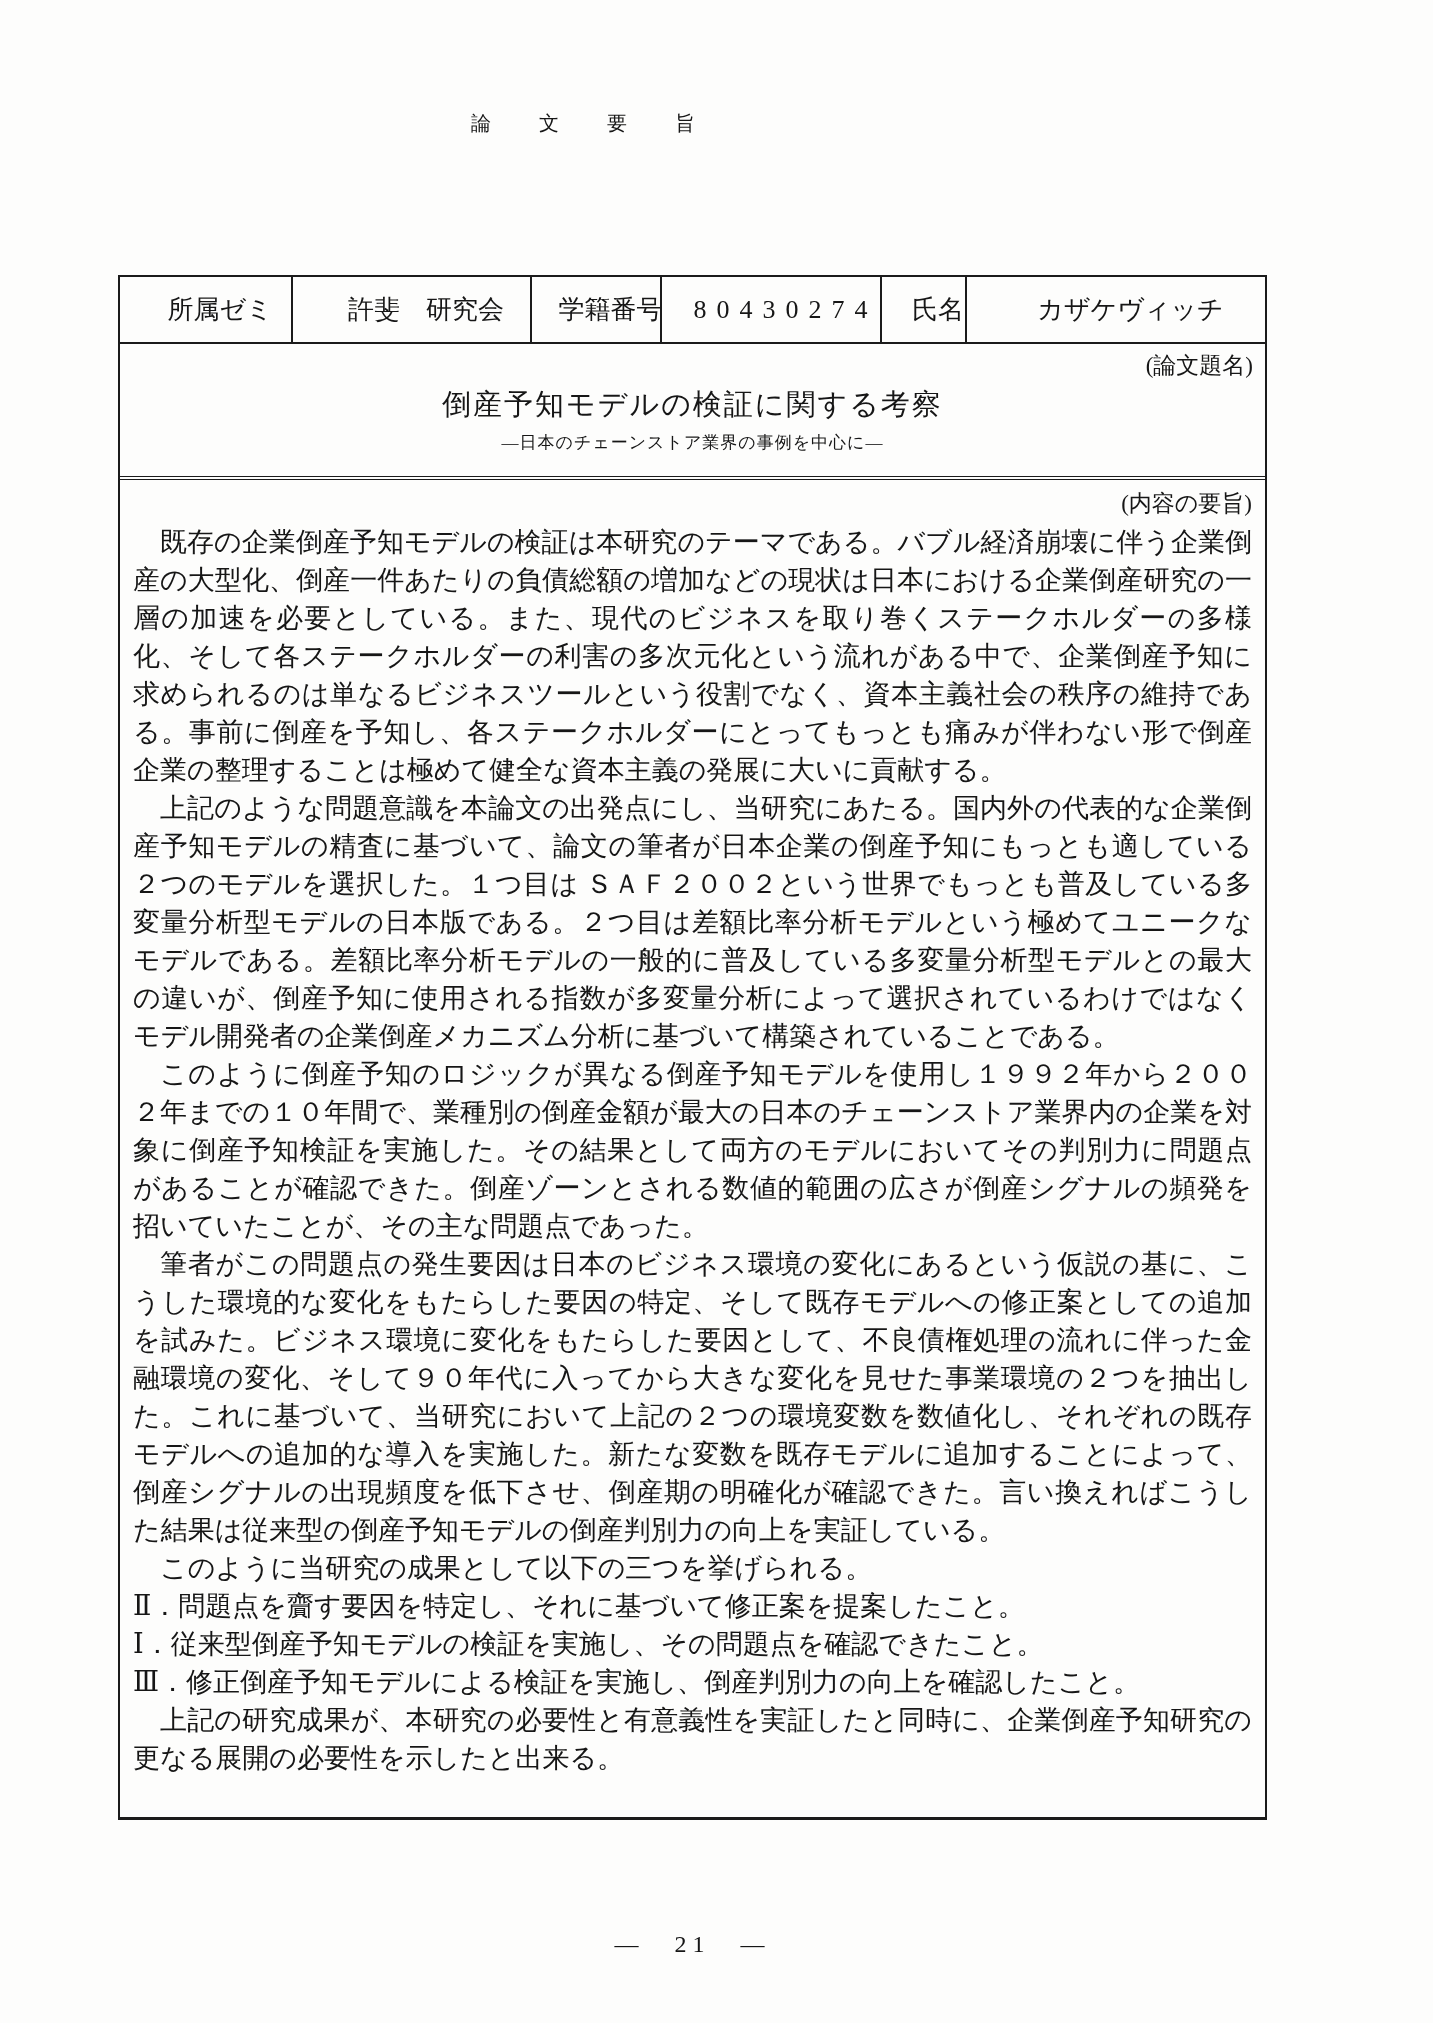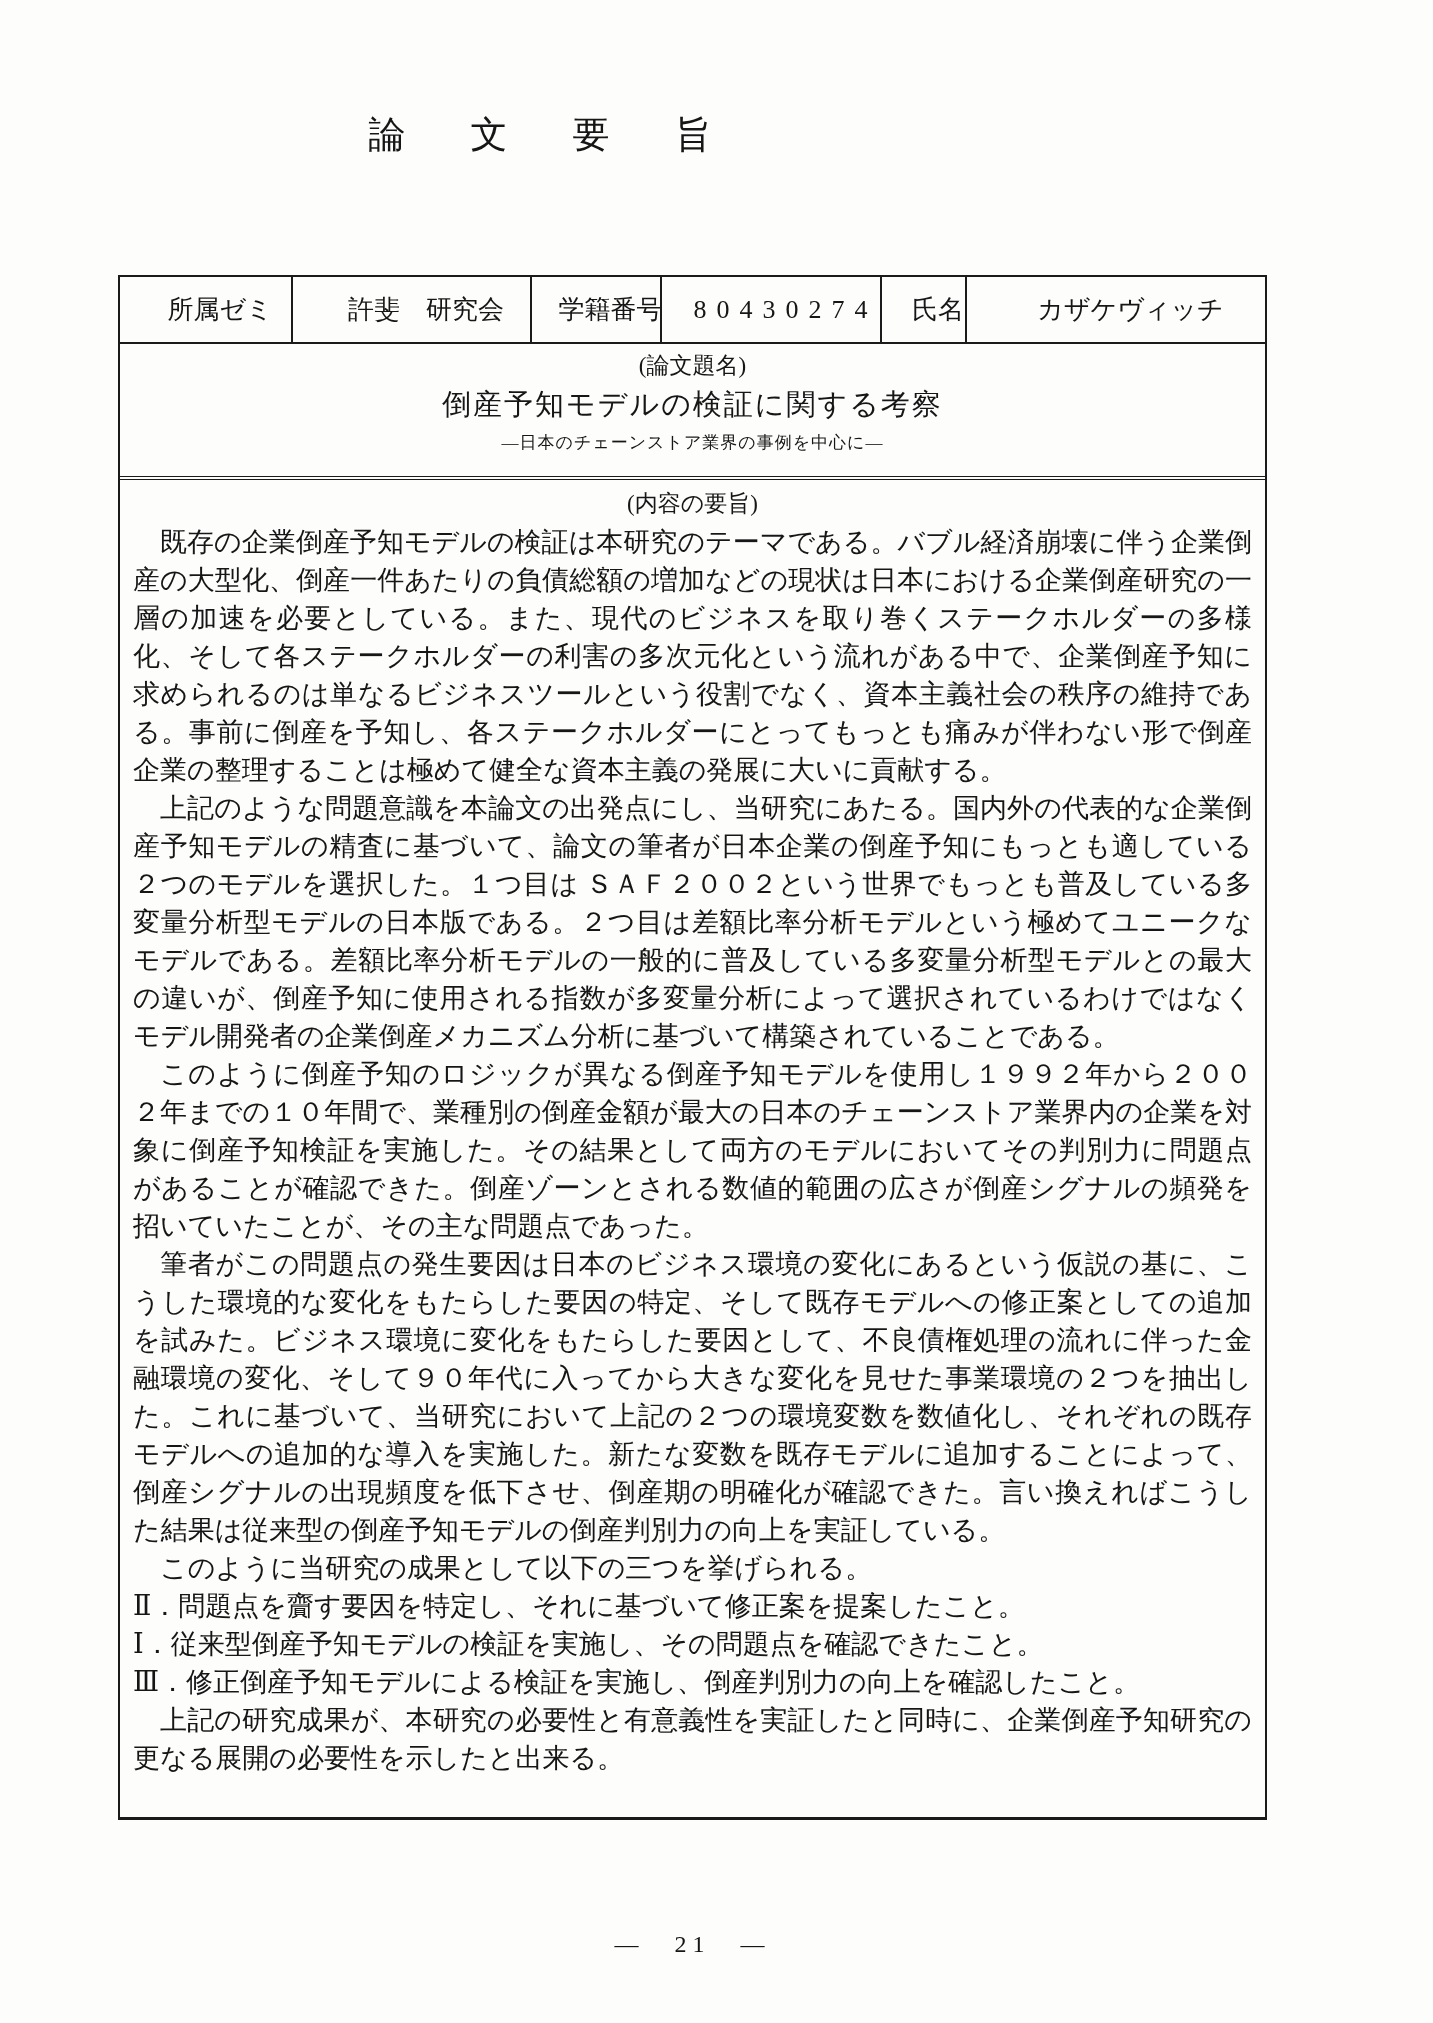--- a/index.html
+++ b/index.html
@@ -12,23 +12,23 @@
     height: 2023px;
     position: relative;
     background: #fdfdfc;
     font-family: "Liberation Serif", "DejaVu Serif", serif;
     color: #161616;
     -webkit-font-smoothing: antialiased;
   }
   .doc-title {
     position: absolute;
     top: 110px;
-    left: 547px;
+    left: 590px;
     transform: translateX(-50%);
-    font-size: 37px;
+    font-size: 20px;
     letter-spacing: 14px;
     white-space: nowrap;
     font-weight: 500;
   }
   .sheet {
     position: absolute;
     top: 275px;
     left: 118px;
     width: 1149px;
     height: 1545px;
@@ -59,21 +59,21 @@
   .cell.id-value { letter-spacing: 10px; }
   .title-row {
     height: 136px;
     border-bottom: 4px double #1b1b1b;
     box-sizing: border-box;
     padding: 6px 12px 0 12px;
     position: relative;
   }
   .section-label {
     font-size: 23px;
-    text-align: center;
+    text-align: right;
   }
   .thesis-title {
     text-align: center;
     font-size: 29px;
     margin-top: 4px;
     letter-spacing: 2px;
   }
   .thesis-subtitle {
     text-align: center;
     font-size: 17px;

